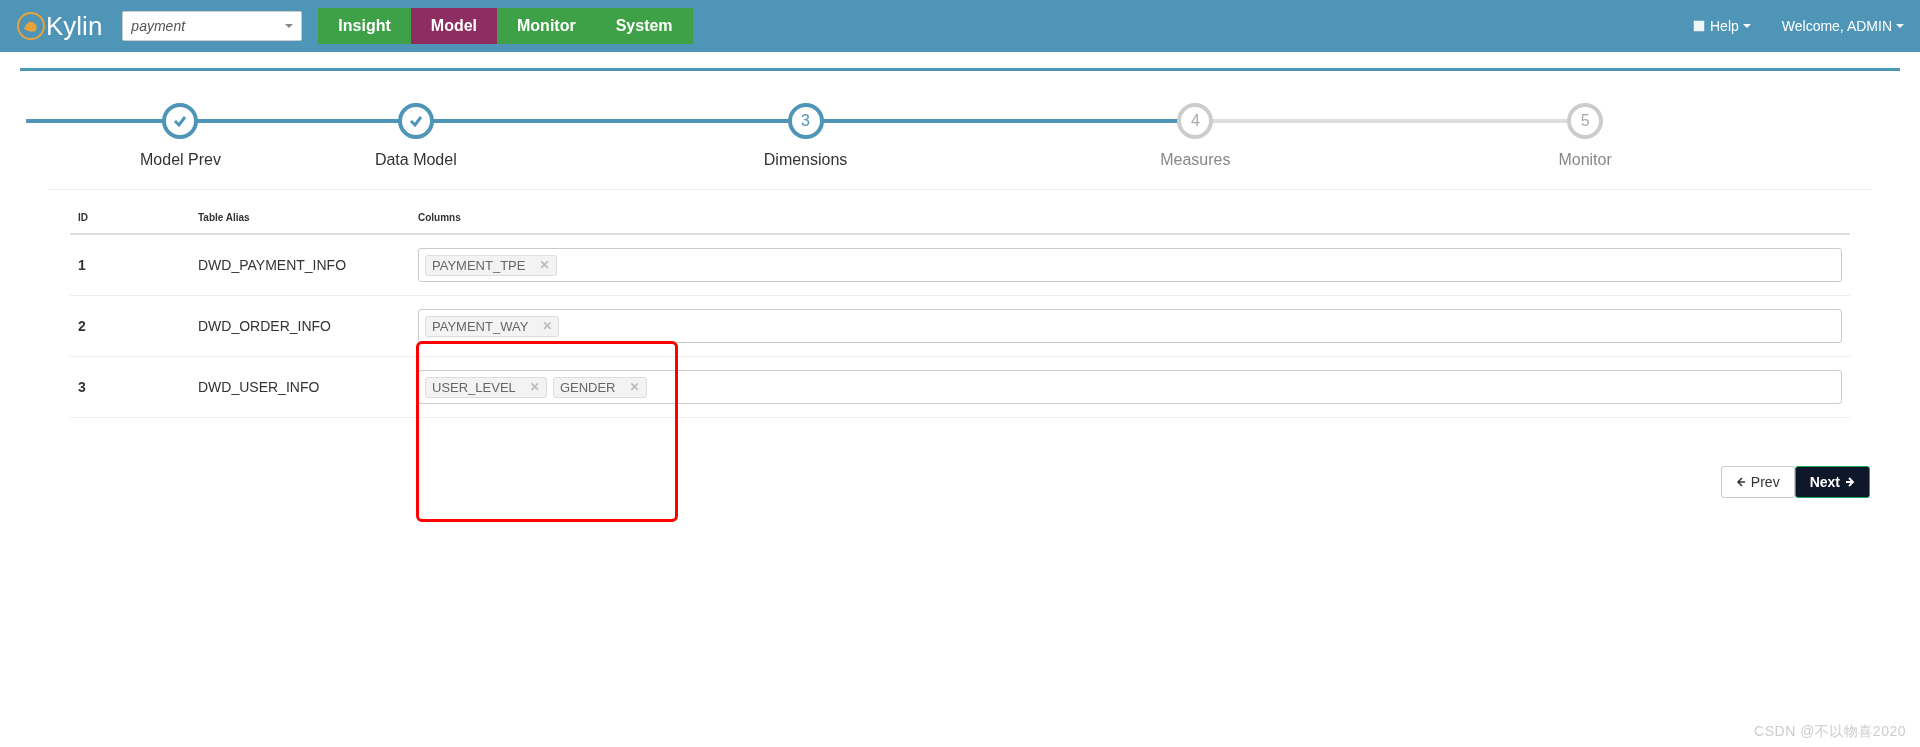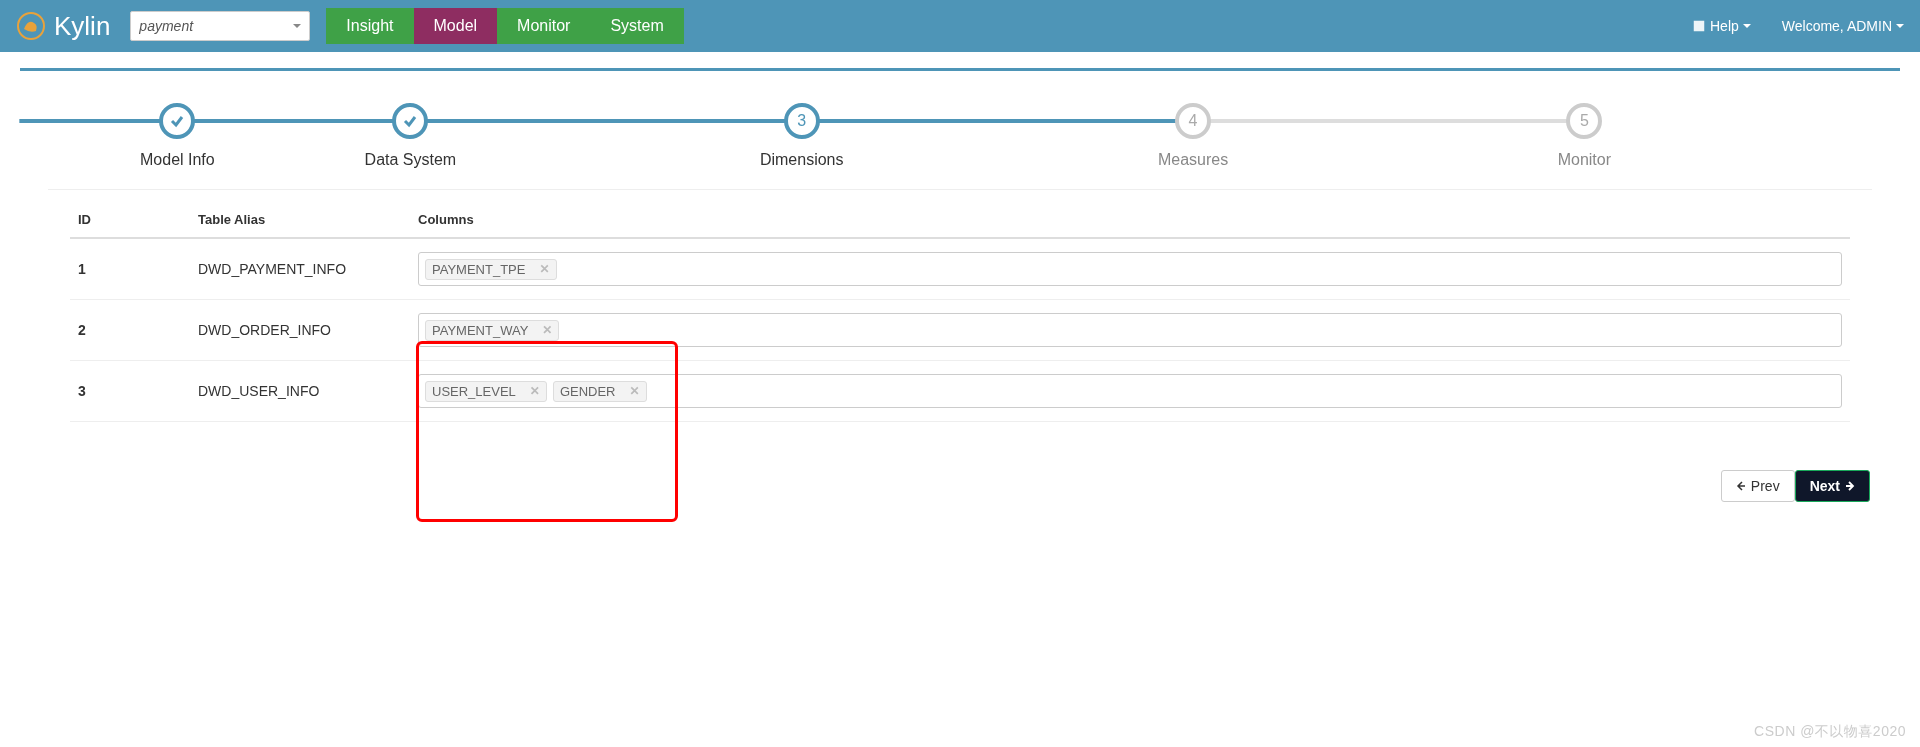--- a/index.html
+++ b/index.html
@@ -1,24 +1,24 @@
 <!DOCTYPE html>
 <html><head>
   <meta charset="utf-8">
   <style>
     * { box-sizing: border-box; margin: 0; padding: 0; }
     body { font-family: "Helvetica Neue", Helvetica, Arial, sans-serif; font-size: 14px; color: #333; background: #fff; }
 
     .navbar { background: #4e95b7; height: 52px; display: flex; align-items: center; padding: 0 16px; color: #fff; }
-    .brand { display: flex; align-items: center; gap: 8px; margin-right: 20px; }
+    .brand { display: flex; align-items: center; gap: 0; margin-right: 20px; }
     .brand-logo { width: 30px; height: 30px; border-radius: 50%; position: relative; }
     .brand-logo svg { width: 30px; height: 30px; }
     .brand-text { font-size: 26px; font-weight: 300; color: #fff; }
     .project-select { background: #fff; border: 1px solid #ccc; border-radius: 2px; height: 30px; padding: 0 8px; width: 180px; color: #555; display: flex; align-items: center; justify-content: space-between; cursor: pointer; font-style: italic; }
-    .nav-links { display: flex; height: 36px; margin-left: 16px; }
+    .nav-links { display: flex; height: 36px; margin-left: 16px; font-weight: bold; }
     .nav-link { padding: 0 20px; display: flex; align-items: center; color: #fff; font-size: 16px; cursor: pointer; }
     .nav-link.insight { }
     .nav-link.model { background: #8e2d61; }
     .nav-link.monitor { background: #3fa147; }
     .nav-link.system { }
     .nav-right { margin-left: auto; display: flex; align-items: center; gap: 31px; }
     .help-link, .welcome-link { color: #fff; font-size: 14px; cursor: pointer; display: flex; align-items: center; gap: 4px; }
     .caret-down { width: 0; height: 0; border-left: 4px solid transparent; border-right: 4px solid transparent; border-top: 4px solid #fff; }
     .caret-down.dark { border-top-color: #888; }
     .book-icon { width: 14px; height: 14px; }
@@ -40,21 +40,21 @@
     .step:first-child .connector { display: none; }
     .connector.filled { background: #4e95b7; }
     .check-icon { stroke: #4e95b7; stroke-width: 3; fill: none; }
 
     .divider { border-top: 1px solid #eee; margin: 20px 28px 0 28px; }
 
     .section { margin: 12px 50px 0 50px; }
     .section-title { font-size: 22px; font-weight: 300; color: #333; margin-bottom: 16px; }
 
     .table { width: 100%; border-collapse: collapse; }
-    .table th { text-align: left; padding: 10px 8px; border-bottom: 2px solid #ddd; font-weight: 700; color: #333; font-size: 13px; }
+    .table th { text-align: left; padding: 10px 8px; border-bottom: 2px solid #ddd; font-weight: 700; color: #333; font-size: 10px; }
     .table td { padding: 13px 8px; border-bottom: 1px solid #eee; vertical-align: middle; }
     .col-id { width: 120px; font-weight: 700; }
     .col-alias { width: 220px; }
     .tag-input { border: 1px solid #ccc; border-radius: 3px; min-height: 34px; display: flex; align-items: center; gap: 6px; padding: 3px 6px; flex-wrap: wrap; background: #fff; }
     .tag { background: #f3f3f3; border: 1px solid #ddd; border-radius: 3px; padding: 2px 6px; font-size: 13px; color: #666; display: flex; align-items: center; gap: 14px; }
     .tag-x { color: #bbb; cursor: pointer; font-size: 12px; font-weight: bold; }
 
     .highlight-box { border: 3px solid #ff0000; border-radius: 6px; position: absolute; pointer-events: none; }
     .hl-columns { top: 289px; left: 416px; width: 262px; height: 181px; }
     .hl-next { top: 519px; right: 20px; width: 90px; height: 48px; }
@@ -109,30 +109,30 @@
 <div class="container rel-wrap">
   <div class="top-border"></div>
 
   <div class="wizard">
     <div class="step done">
       <div class="step-circle">
           <svg width="16" height="16">
             <path class="check-icon" d="M3 8 L7 12 L13 4"></path>
           </svg>
         </div>
-      <div class="step-label">Model Info</div>
+      <div class="step-label">Model Prev</div>
     </div>
     <div class="step done" style="flex:1">
       <div class="connector filled"></div>
       <div class="step-circle">
           <svg width="16" height="16">
             <path class="check-icon" d="M3 8 L7 12 L13 4"></path>
           </svg>
         </div>
-      <div class="step-label">Data System</div>
+      <div class="step-label">Data Model</div>
     </div>
     <div class="step active" style="flex:1">
       <div class="connector filled"></div>
       <div class="step-circle">3</div>
       <div class="step-label">Dimensions</div>
     </div>
     <div class="step" style="flex:1">
       <div class="connector filled"></div>
       <div class="step-circle">4</div>
       <div class="step-label">Measures</div>

